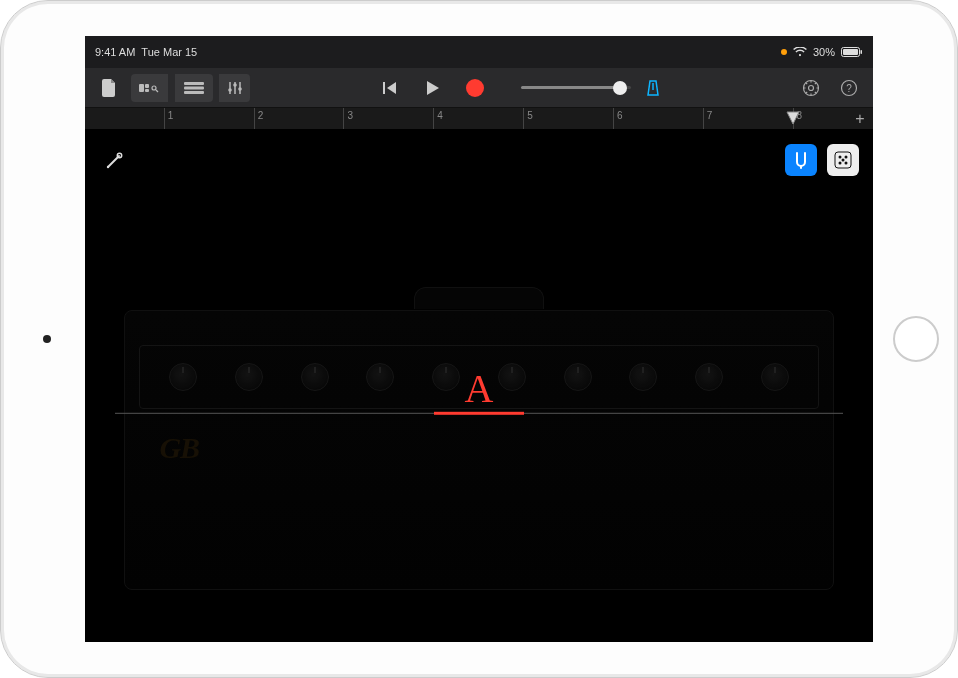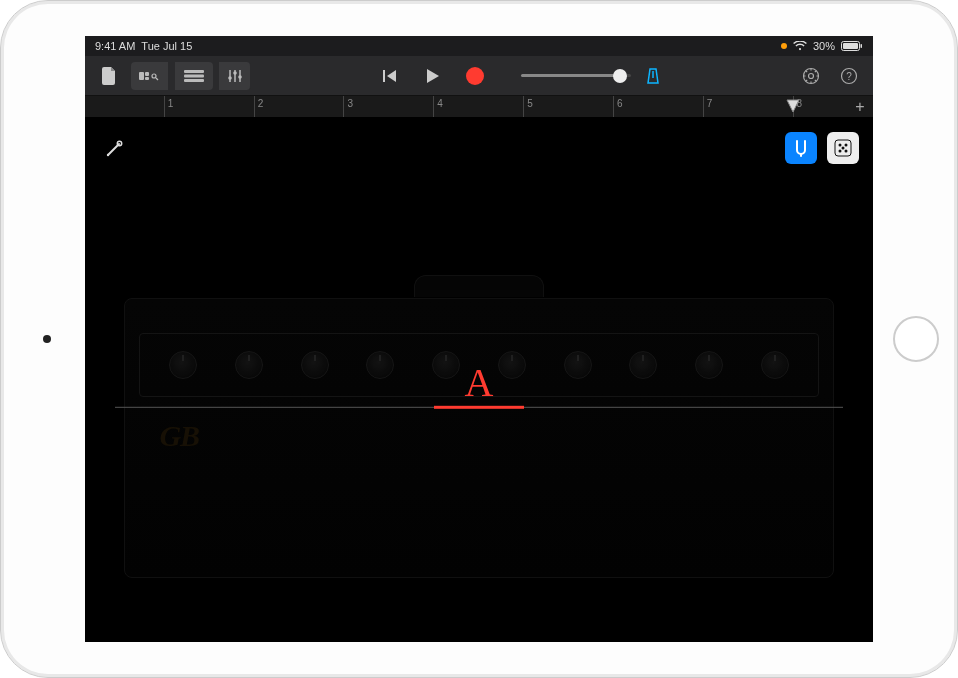--- a/index.html
+++ b/index.html
@@ -23,21 +23,21 @@
     border: 2px solid #ccc; background: #fff;
   }
   .screen {
     position: absolute;
     left: 84px; right: 84px; top: 35px; bottom: 35px;
     background: #000;
     overflow: hidden;
   }
   
   .statusbar {
-    height: 20px;
+    height: 32px;
     display: flex; align-items: center;
     color: #ddd; font-size: 11px; font-weight: 500;
     padding: 0 10px;
     background: #1c1c1e;
   }
   .statusbar .sb-left { display: flex; align-items: center; gap: 6px; }
   .statusbar .sb-right { margin-left: auto; display: flex; align-items: center; gap: 6px; }
   .mic-dot { width: 6px; height: 6px; border-radius: 50%; background: #ff9f0a; }
   .wifi-icon svg, .battery-icon svg { display: block; }
   
@@ -188,21 +188,21 @@
 <div class="device">
   <div class="camera"></div>
   <div class="home-btn"></div>
 
   <div class="screen">
     <div class="screen-flex">
 
       <div class="statusbar">
         <div class="sb-left">
           <span>9:41 AM</span>
-          <span>Tue Jul 15</span>
+          <span>Tue Mar 15</span>
         </div>
         <div class="sb-right">
           <span class="mic-dot"></span>
           <span class="wifi-icon">
             <svg width="14" height="10" viewBox="0 0 14 10">
                 <path d="M7 9.2a1.1 1.1 0 100-2.2 1.1 1.1 0 000 2.2zM3.4 5.4a5.1 5.1 0 017.2 0l1-1a6.5 6.5 0 00-9.2 0l1 1zM1.1 3.1a8.4 8.4 0 0111.8 0l1-1a9.8 9.8 0 00-13.8 0l1 1z" fill="#ddd"></path>
               </svg>
           </span>
           <span>30%</span>
           <span class="battery-icon">

